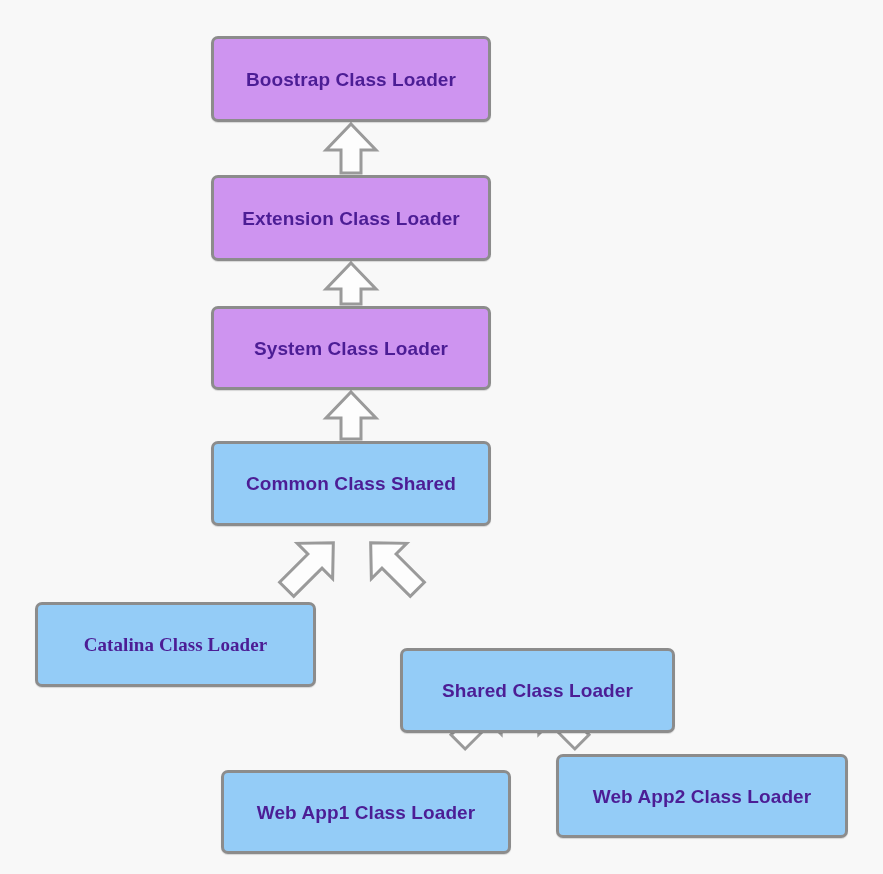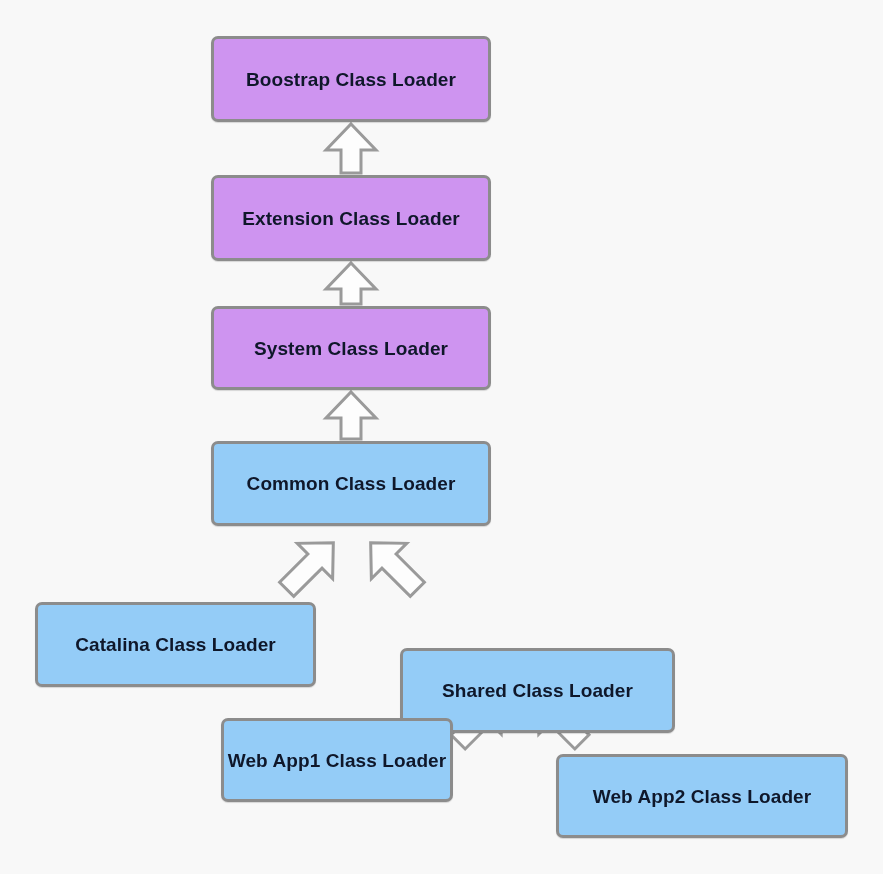--- a/index.html
+++ b/index.html
@@ -27,21 +27,21 @@
     border: 3px solid #8c8c8c;
     border-radius: 7px;
     display: flex;
     align-items: center;
     justify-content: center;
     box-shadow: 0 1px 1px rgba(0,0,0,0.14);
   }
   .node .label {
     font-size: 19px;
     font-weight: bold;
-    color: #0f172a;
+    color: #4c1d95;
     letter-spacing: 0.1px;
     white-space: nowrap;
     text-align: center;
     line-height: 1;
   }
   .node.jvm  { background: #ce94f0; }
   .node.tomcat { background: #94ccf7; }
 
   
   .arrow {
@@ -98,27 +98,27 @@
     <div class="node jvm" style="left: 211px; top: 36px; width: 280px; height: 86px;">
       <span class="label">Boostrap Class Loader</span>
     </div>
     <div class="node jvm" style="left: 211px; top: 306px; width: 280px; height: 84px;">
       <span class="label">System Class Loader</span>
     </div>
     <div class="node jvm" style="left: 211px; top: 175px; width: 280px; height: 86px;">
       <span class="label">Extension Class Loader</span>
     </div>
     <div class="node tomcat" style="left: 211px; top: 441px; width: 280px; height: 85px;">
-      <span class="label">Common Class Loader</span>
+      <span class="label">Common Class Shared</span>
     </div>
-    <div class="node tomcat" style="left: 35px; top: 602px; width: 281px; height: 85px;">
+    <div class="node tomcat" style="left: 35px; top: 602px; width: 281px; height: 85px; font-family: Liberation Serif, serif;">
       <span class="label">Catalina Class Loader</span>
     </div>
     <div class="node tomcat" style="left: 400px; top: 602px; width: 275px; height: 85px; margin-top: 46px;">
       <span class="label">Shared Class Loader</span>
     </div>
-    <div class="node tomcat" style="left: 221px; top: 718px; width: 232px; height: 84px; border-radius: 7px;">
+    <div class="node tomcat" style="left: 221px; top: 770px; width: 290px; height: 84px; border-radius: 7px;">
       <span class="label">Web App1 Class Loader</span>
     </div>
     <div class="node tomcat" style="left: 556px; top: 754px; width: 292px; height: 84px;">
       <span class="label">Web App2 Class Loader</span>
     </div>
   </div>
 
 </body></html>

